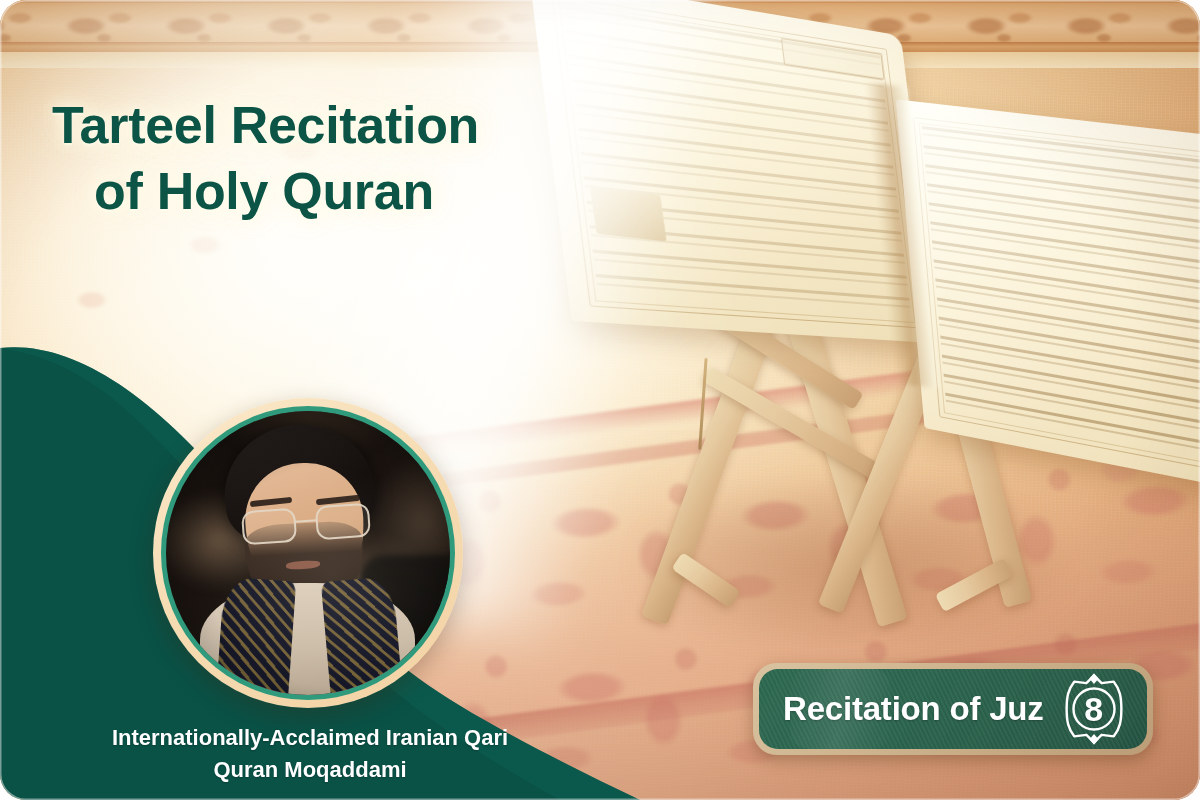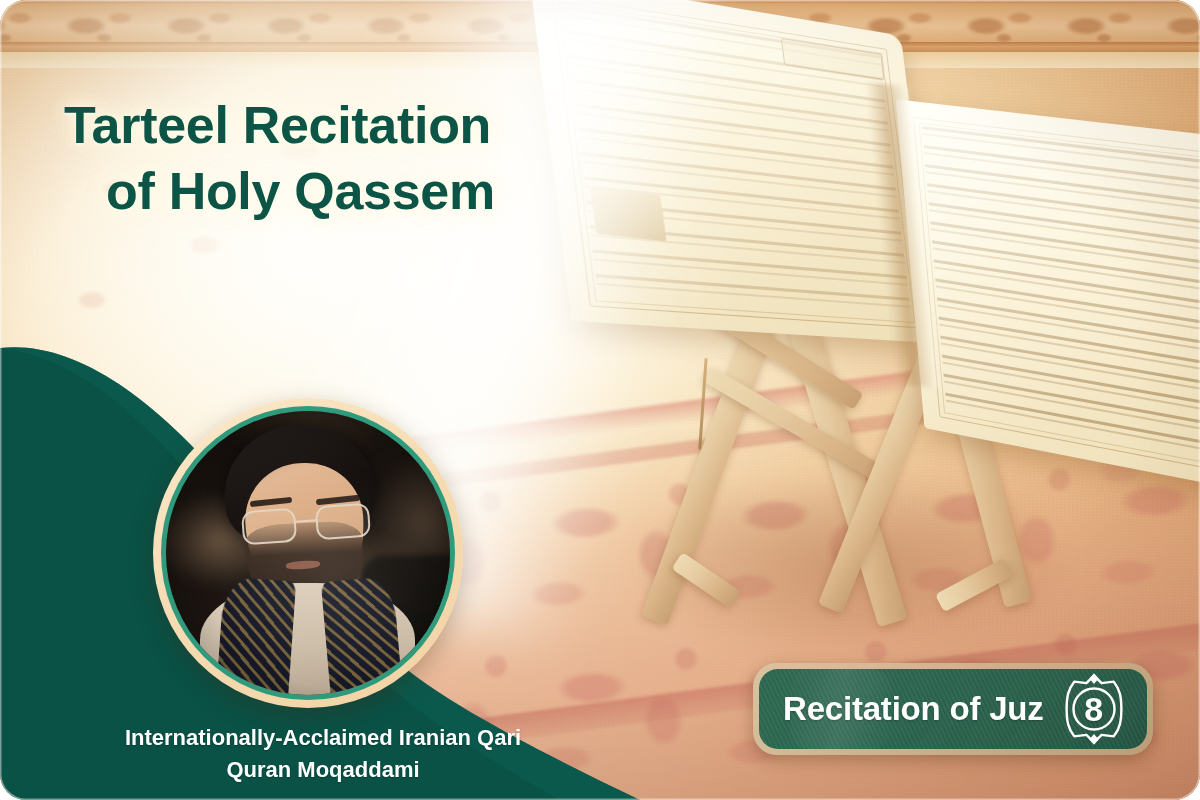--- a/index.html
+++ b/index.html
@@ -317,38 +317,37 @@
     background:linear-gradient(200deg, rgba(18,16,14,.9), rgba(10,9,8,.98));
     border-radius:24px 0 0 30px; filter:blur(3px);
   }
   .pf-shade{
     position:absolute; inset:0; border-radius:50%;
     background:radial-gradient(ellipse 78% 70% at 58% 58%, rgba(255,240,215,.10) 0%, rgba(0,0,0,0) 55%, rgba(0,0,0,.42) 100%);
   }
 
   
   #headline{
-    position:absolute; left:64px; top:92px; width:600px;
+    position:absolute; left:52px; top:92px; width:600px;
     font-size:52px; font-weight:700; line-height:1.27;
     color:#0b5446; letter-spacing:-0.3px;
     text-shadow:
       0 0 14px rgba(255,252,235,.95),
       0 0 26px rgba(255,250,228,.85),
       0 0 42px rgba(255,248,220,.6),
       0 2px 2px rgba(255,255,240,.6);
   }
   #headline .l2{ padding-left:42px; display:block; }
 
   
   #caption{
     position:absolute; left:0; top:722px; width:620px;
     text-align:center; color:#ffffff;
     font-size:22px; font-weight:700; line-height:1.45;
     text-shadow:0 1px 2px rgba(0,0,0,.22);
-    margin-left:13px;
   }
 
   
   #juz-badge{
     position:absolute; left:753px; top:663px; width:400px; height:92px;
     background:linear-gradient(140deg,#d9c3a0 0%, #cbb18b 50%, #bb9d77 100%);
     border-radius:24px; padding:6px;
     box-shadow:0 5px 16px rgba(80,45,18,.35);
   }
   .badge-inner{
@@ -471,21 +470,21 @@
         <div class="pf-shirt"></div>
         <div class="pf-vest-l"></div>
         <div class="pf-vest-r"></div>
         <div class="pf-shade"></div>
       </div>
     </div>
   </div>
 
   <h1 id="headline">
     <span class="l1">Tarteel Recitation</span>
-    <span class="l2">of Holy Qassem</span>
+    <span class="l2">of Holy Quran</span>
   </h1>
 
   <div id="caption">
     <div>Internationally-Acclaimed Iranian Qari</div>
     <div>Quran Moqaddami</div>
   </div>
 
   <div id="juz-badge">
     <div class="badge-inner">
       <span id="juz-label">Recitation of Juz</span>

